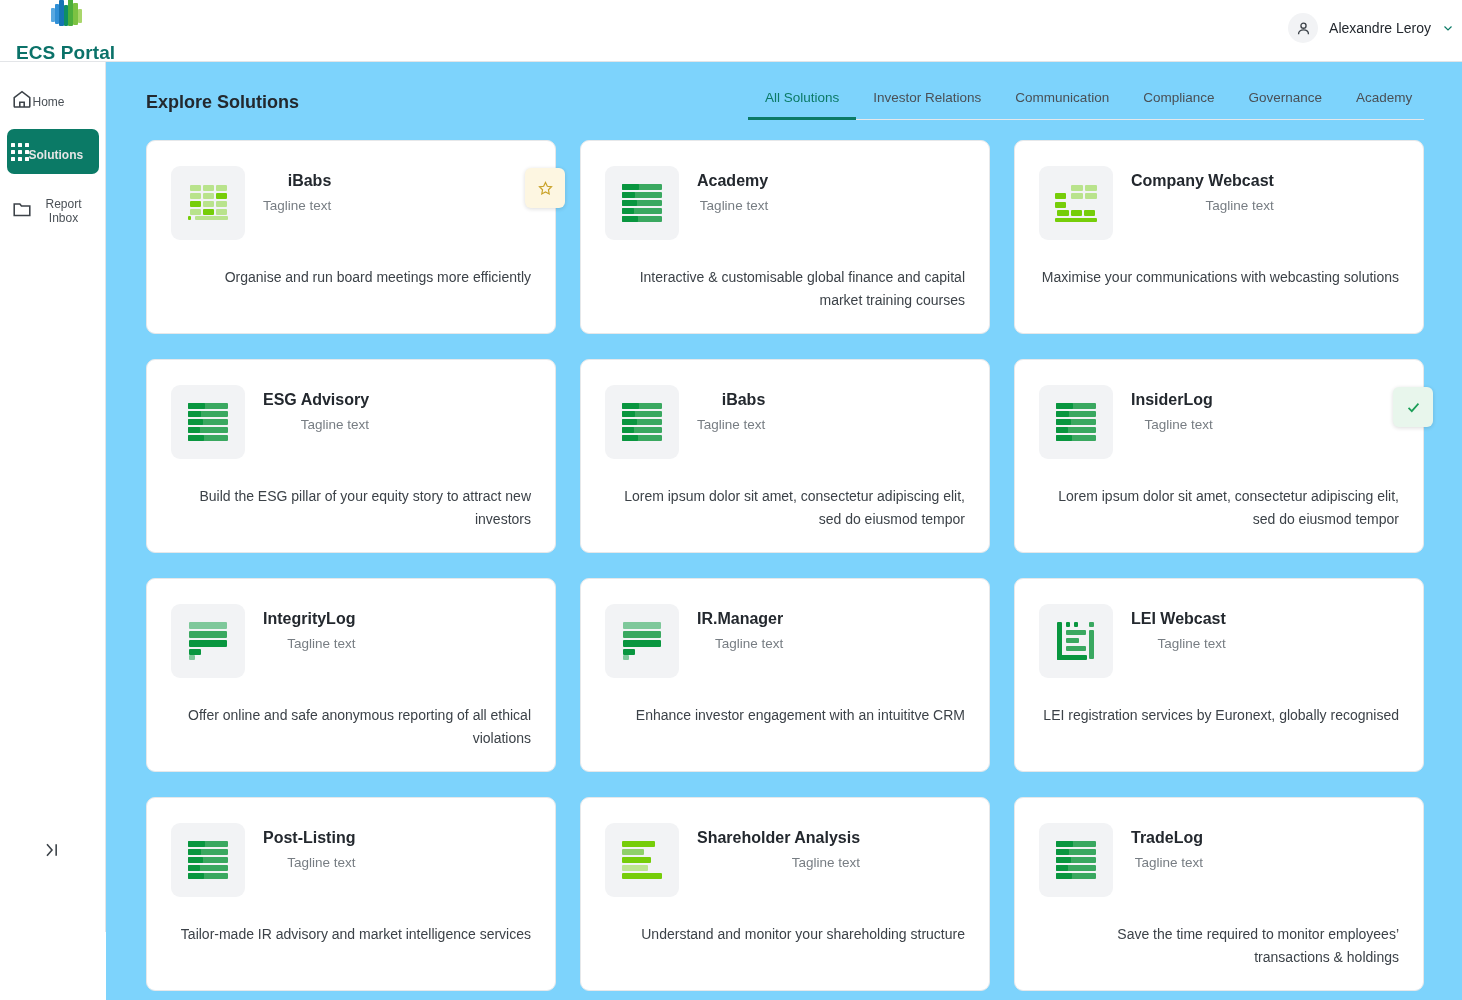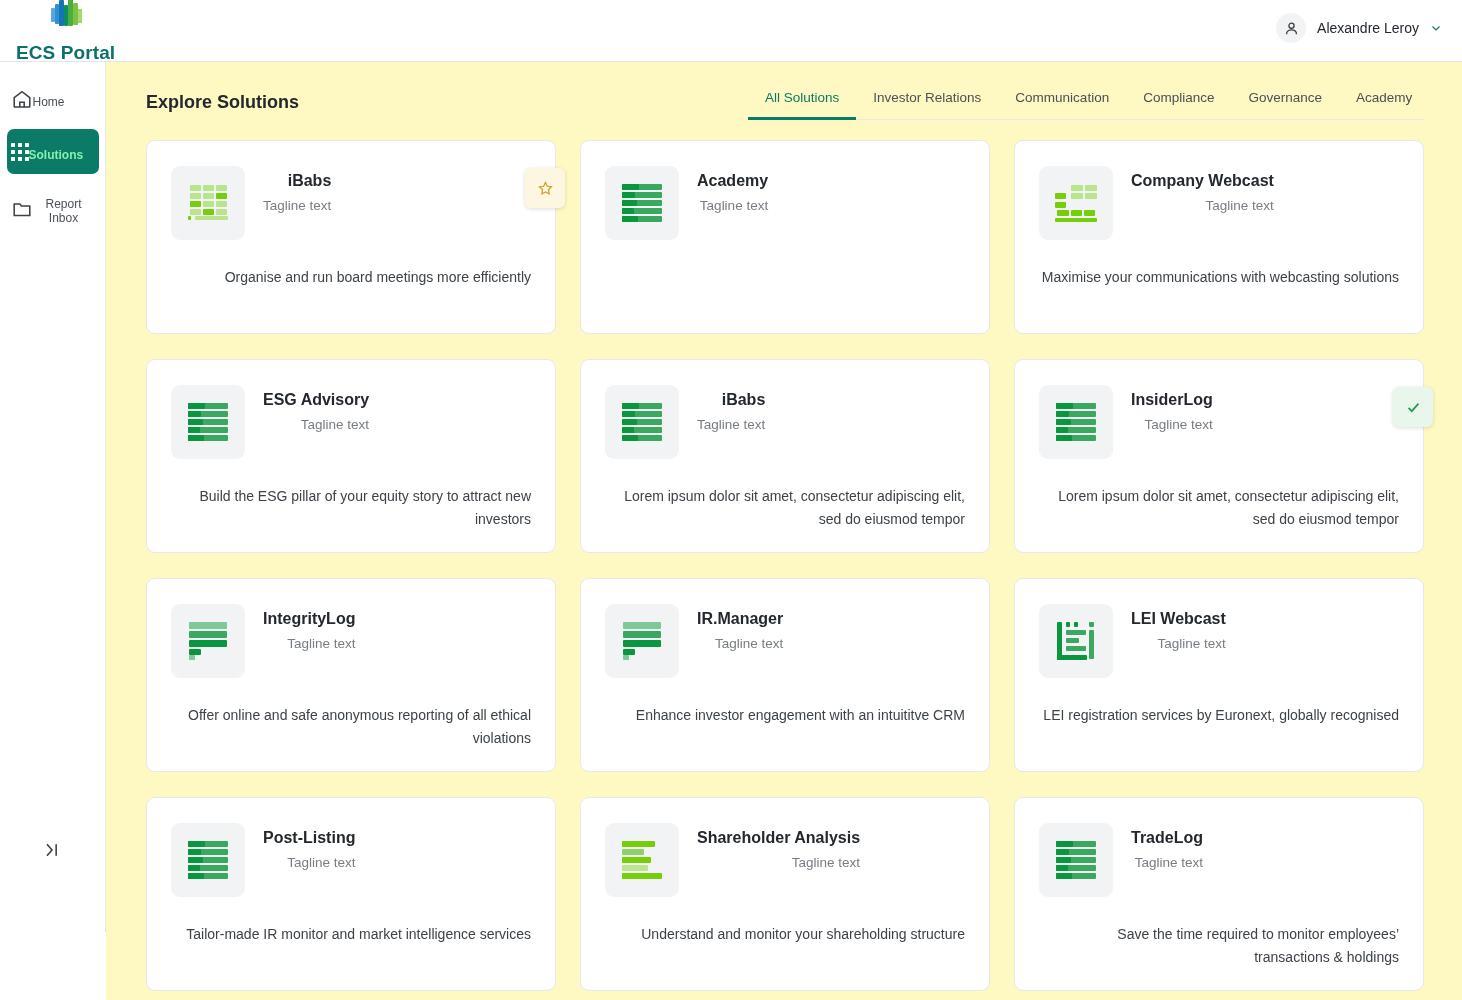--- a/index.html
+++ b/index.html
@@ -20,21 +20,21 @@
     display: flex; align-items: center;
   }
   .brand { display: flex; align-items: center; gap: 11px; padding-left: 16px; flex-direction: column; }
   .logo-mark { width: 34px; height: 34px; position: relative; }
   .logo-mark span { position: absolute; border-radius: 1px; }
   .brand-title {
     font-size: 19px; font-weight: bold; color: #0b7269; letter-spacing: .1px;
   }
 
   .user-chip {
-    position: absolute; right: 20px; top: 13px;
+    position: absolute; right: 8px; top: 13px;
     display: flex; align-items: center; gap: 11px;
   }
   .avatar {
     width: 30px; height: 30px; border-radius: 50%;
     background: #f2f3f5; display: flex; align-items: center; justify-content: center;
   }
   .user-name { font-size: 14px; color: #23282e; }
   .chev { width: 12px; height: 12px; }
 
   
@@ -51,37 +51,37 @@
     padding: 10px 4px 9px 4px;
     cursor: pointer;
   }
   .nav-item:first-child { margin-top: 14px; }
   .nav-icon { height: 26px; display: flex; align-items: center; justify-content: center; }
   .nav-label {
     font-size: 12px; color: #4a5056; margin-top: 5px;
     text-align: center; line-height: 14px;
   }
   .nav-item.active { background: #0b7a66; }
-  .nav-item.active .nav-label { color: #86efac; font-weight: bold; }
+  .nav-item.active .nav-label { color: #e5e5e5; font-weight: bold; }
 
   .grid-icon { display: grid; grid-template-columns: repeat(3,4px); grid-gap: 3px; }
   .grid-icon i { width: 4px; height: 4px; background: #ffffff; display: block; border-radius: .5px; }
 
   .collapse-btn {
     position: absolute; left: 38px; bottom: 68px;
     width: 28px; height: 28px;
     display: flex; align-items: center; justify-content: center;
     cursor: pointer;
   }
 
   
   .main {
     position: absolute; top: 62px; left: 106px;
     width: 1356px; height: 938px;
-    background: #fef9c3;
+    background: #7dd3fc;
     overflow: hidden;
   }
   .page-head {
     position: relative; height: 72px;
     display: flex; align-items: flex-end;
   }
   .page-title {
     position: absolute; left: 40px; top: 30px;
     font-size: 18px; font-weight: bold; color: #23282e;
   }
@@ -281,20 +281,21 @@
               <span style="left: 0px; top: 24px; width: 12px; height: 6px; background: rgb(9, 150, 63);"></span>
               <span style="left: 0px; top: 32px; width: 40px; height: 6px; background: rgb(58, 168, 96);"></span>
               <span style="left: 0px; top: 32px; width: 16px; height: 6px; background: rgb(9, 150, 63);"></span>
             </div>
           </div>
           <div>
             <div class="card-name">Academy</div>
             <div class="card-tagline">Tagline text</div>
           </div>
         </div>
+        <div class="card-desc">Interactive &amp; customisable global finance and capital market training courses</div>
       </div>
       <div class="card">
         <div class="card-top">
           <div class="tile">
             <div class="art" style="width: 42px; height: 36px;">
               <span style="left: 0px; top: 8px; width: 11px; height: 6px; background: rgb(118, 205, 9);"></span>
               <span style="left: 0px; top: 17px; width: 11px; height: 6px; background: rgb(118, 205, 9);"></span>
               <span style="left: 16px; top: 0px; width: 12px; height: 6px; background: rgb(185, 227, 140);"></span>
               <span style="left: 30px; top: 0px; width: 12px; height: 6px; background: rgb(185, 227, 140);"></span>
               <span style="left: 16px; top: 8px; width: 12px; height: 6px; background: rgb(185, 227, 140);"></span>
@@ -458,21 +459,21 @@
               <span style="left: 0px; top: 24px; width: 12px; height: 6px; background: rgb(9, 150, 63);"></span>
               <span style="left: 0px; top: 32px; width: 40px; height: 6px; background: rgb(58, 168, 96);"></span>
               <span style="left: 0px; top: 32px; width: 16px; height: 6px; background: rgb(9, 150, 63);"></span>
             </div>
           </div>
           <div>
             <div class="card-name">Post-Listing</div>
             <div class="card-tagline">Tagline text</div>
           </div>
         </div>
-        <div class="card-desc">Tailor-made IR monitor and market intelligence services</div>
+        <div class="card-desc">Tailor-made IR advisory and market intelligence services</div>
       </div>
       <div class="card">
         <div class="card-top">
           <div class="tile">
             <div class="art" style="width: 40px; height: 38px;">
               <span style="left: 0px; top: 0px; width: 33px; height: 6px; background: rgb(118, 205, 9);"></span>
               <span style="left: 0px; top: 8px; width: 22px; height: 6px; background: rgb(143, 208, 106);"></span>
               <span style="left: 0px; top: 16px; width: 29px; height: 6px; background: rgb(118, 205, 9);"></span>
               <span style="left: 0px; top: 24px; width: 26px; height: 6px; background: rgb(189, 229, 143);"></span>
               <span style="left: 0px; top: 32px; width: 40px; height: 6px; background: rgb(118, 205, 9);"></span>

